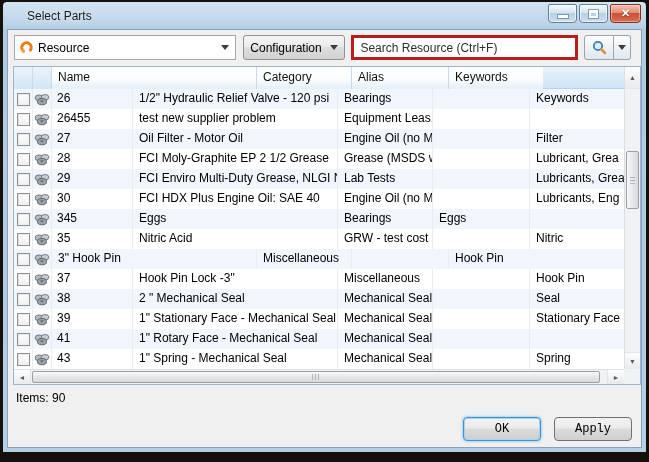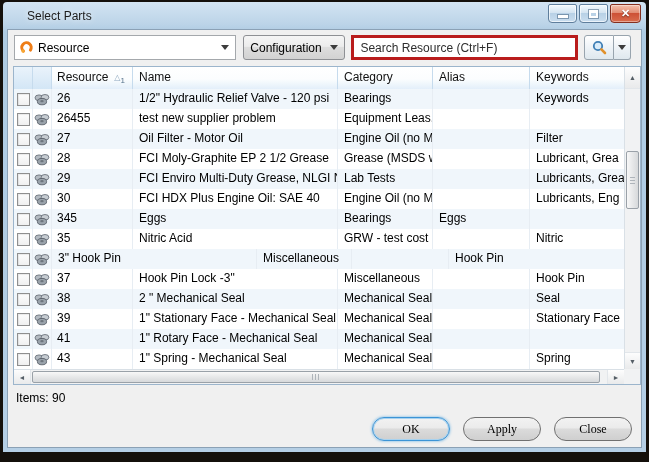--- a/index.html
+++ b/index.html
@@ -99,22 +99,22 @@
   #h-right { position:absolute; right:0; top:0; bottom:0; width:17px; border-left:1px solid #e2e6ea; }
   #h-thumb { position:absolute; top:1px; bottom:1px; left:18px; right:24px; border:1px solid #9aa1a8;
              border-radius:2px; background:linear-gradient(#f8f8f8,#e7e8e9 50%,#d7d9db); }
   #h-thumb::after { content:""; position:absolute; top:2px; bottom:2px; left:50%; margin-left:-4px; width:8px;
              background:repeating-linear-gradient(90deg,#aeb4ba 0 1px,transparent 1px 3px); }
   #sb-corner { position:absolute; right:0; bottom:0; width:16px; height:15px; background:#f1f2f3; }
 
   
   #status { position:absolute; left:8px; top:361px; font-size:12px; color:#000; }
   #footer { position:absolute; right:9px; top:387px; display:flex; gap:13px; }
-  .btn { width:78px; height:24px; border:1px solid #707070; border-radius:12px; font-size:12px; color:#000;
-         font-family:Liberation Serif, serif;
+  .btn { width:78px; height:24px; border:1px solid #707070; border-radius:4px; font-size:12px; color:#000;
+         font-family:Liberation Mono, monospace;
          background:linear-gradient(#f2f2f2,#ebebeb 45%,#dbdbdb 50%,#cfcfcf);
          display:flex; align-items:center; justify-content:center; }
   .btn.focused { border-color:#3c94d6; box-shadow:0 0 3px #67b2e4, inset 0 0 0 1px #a8d2ef; }
 </style>
 </head>
 <body>
 
 <div id="window">
   <div id="frame">
     <div id="titlebar">
@@ -163,23 +163,20 @@
           <div id="search-dd">
             <span class="dd-arrow"></span>
           </div>
         </div>
       </div>
 
       <div id="grid">
         <div id="ghead">
           <div class="hcell blank c-cb"></div>
           <div class="hcell blank c-ico"></div>
-          <div class="hcell c-res">
-            <span>Resource</span><span class="sort-wrap"><span class="sort-tri">△</span><span class="sort-num">1</span></span>
-          </div>
           <div class="hcell c-name">Name</div>
           <div class="hcell c-cat">Category</div>
           <div class="hcell c-alias">Alias</div>
           <div class="hcell c-key">Keywords</div>
         </div>
 
         <div id="gbody">
   <div class="row alt">
     <div class="cell c-cb">
       <span class="cb"></span>
@@ -464,18 +461,17 @@
             </div>
         </div>
         <div id="sb-corner"></div>
       </div>
 
       <div id="status">Items: 90</div>
 
       <div id="footer">
         <button class="btn focused">OK</button>
         <button class="btn">Apply</button>
-        <button class="btn">Close</button>
       </div>
 
     </div>
   </div>
 </div>
 
 </body></html>

